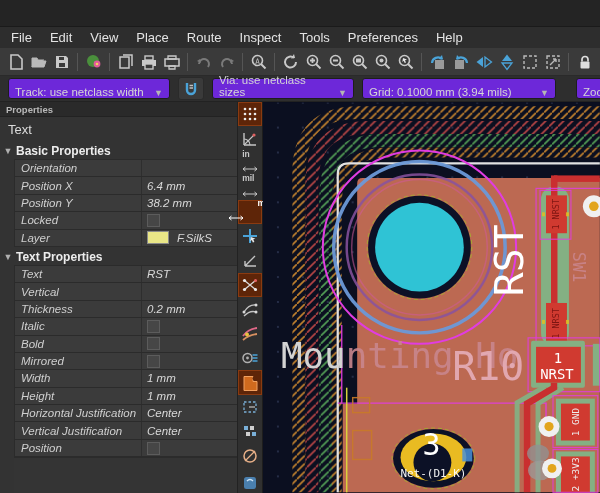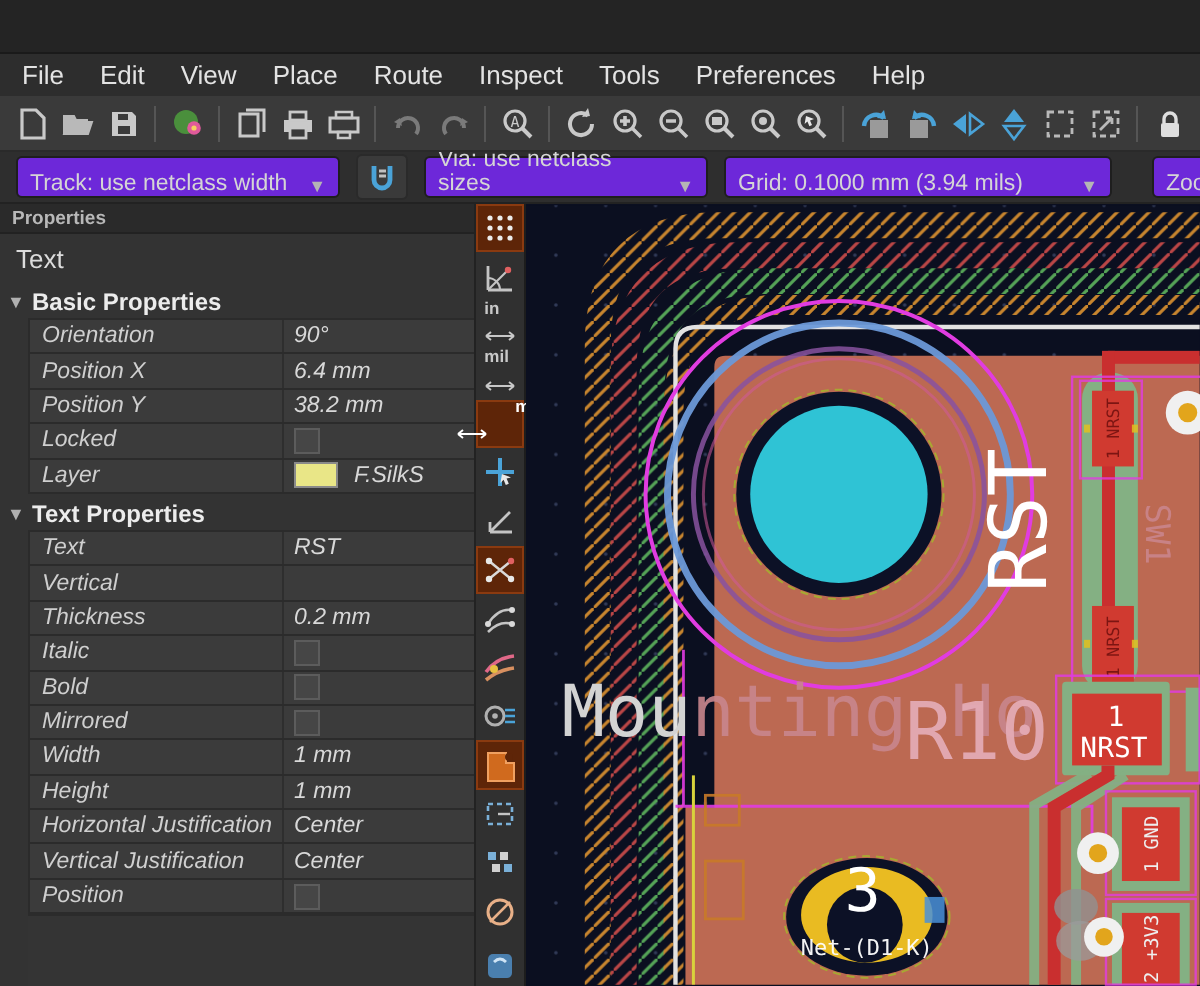--- a/index.html
+++ b/index.html
@@ -253,21 +253,20 @@
       <div class="phead">Properties</div>
       <div class="ptitle">Text</div>
 
       <div class="psec">
         <span class="arrow">▼</span>
         <span>Basic Properties</span>
       </div>
       <div class="pgrid">
         <div class="prow">
           <div class="plabel">Orientation</div>
-          <div class="pval">90°</div>
         </div>
         <div class="prow">
           <div class="plabel">Position X</div>
           <div class="pval">6.4 mm</div>
         </div>
         <div class="prow">
           <div class="plabel">Position Y</div>
           <div class="pval">38.2 mm</div>
         </div>
         <div class="prow">

